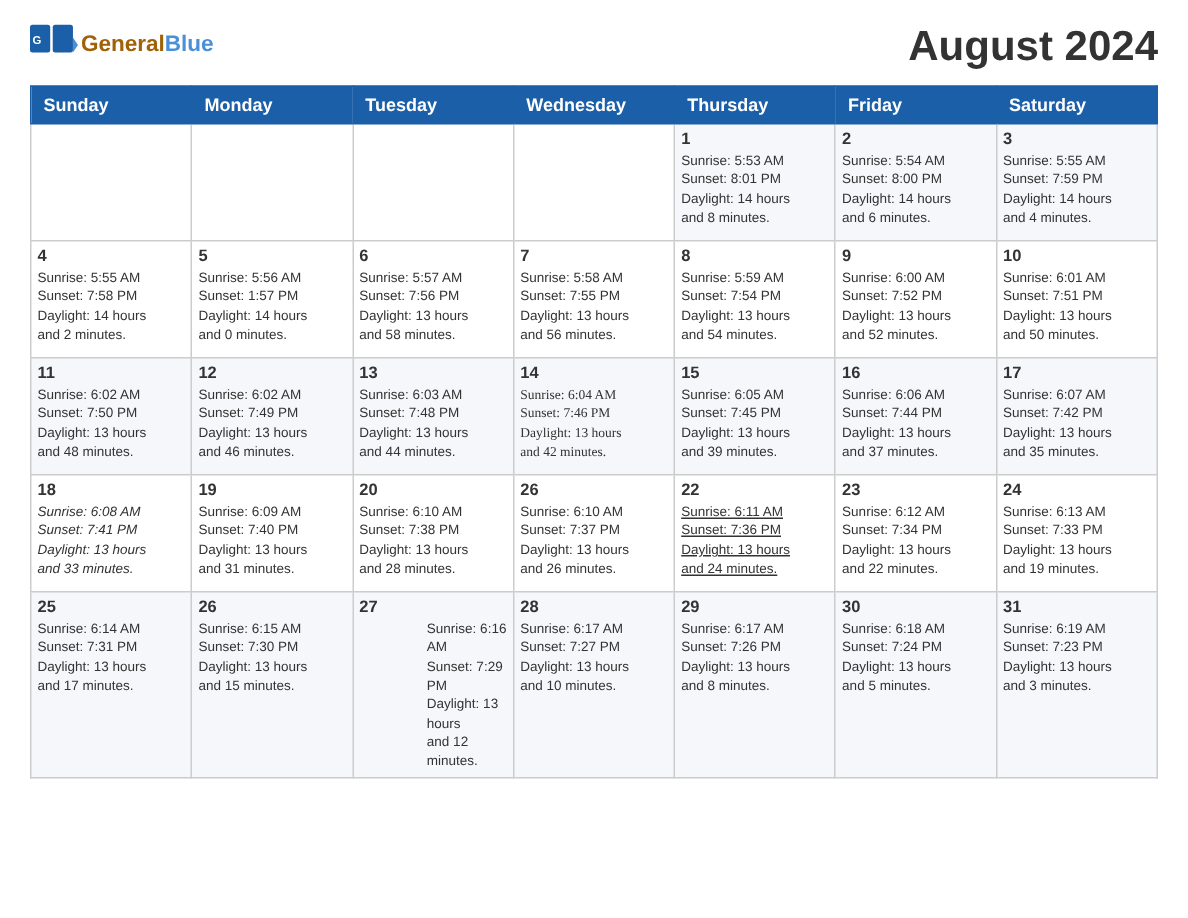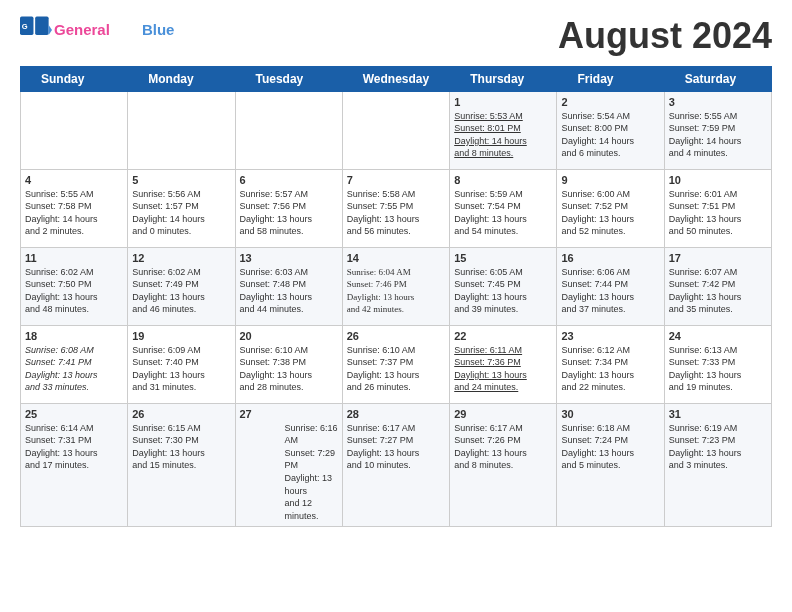--- a/index.html
+++ b/index.html
@@ -26,38 +26,38 @@
     }
     .logo-icon {
       width: 32px;
       height: 28px;
       margin-right: 2px;
     }
     .title-block {
       text-align: right;
     }
     .main-title {
-      font-size: 36px;
+      font-size: 28px;
       font-weight: bold;
       color: #333;
       line-height: 1.1;
     }
     .subtitle {
       font-size: 16px;
       color: #555;
     }
     table {
       width: 100%;
       border-collapse: collapse;
       font-size: 10px;
     }
     thead tr th {
       background-color: #1a5fa8;
       color: #fff;
-      padding: 5px 20px;
+      padding: 5px 8px;
       text-align: left;
       font-size: 12px;
       font-weight: bold;
       border: 1px solid #1a5fa8;
     }
     tbody tr td {
       border: 1px solid #ccc;
       padding: 4px 4px;
       vertical-align: top;
       width: calc(100% / 7);
@@ -90,21 +90,21 @@
   <div class="header">
     <div class="logo">
       <svg class="logo-icon" viewBox="0 0 38 32" xmlns="http://www.w3.org/2000/svg">
         <rect x="0" y="0" width="16" height="22" rx="2" fill="#1a5fa8"></rect>
         <rect x="18" y="0" width="16" height="22" rx="2" fill="#1a5fa8"></rect>
         <polygon points="34,10 38,16 34,22" fill="#4a90d9"></polygon>
         <text x="2" y="15" font-size="9" fill="white" font-weight="bold">G</text>
       </svg>
       <div>
         <div style="font-size:15px;font-weight:bold;color:#333;line-height:1.1;">
-          <span style="color:#ec4899;">General</span><span style="color:#4a90d9;margin-left:32px;">Blue</span>
+          <span style="color:#a16207;">General</span><span style="color:#4a90d9;">Blue</span>
         </div>
       </div>
     </div>
     <div class="title-block">
       <div class="main-title">August 2024</div>
     </div>
   </div>
 
   <table>
     <thead>
@@ -119,21 +119,21 @@
         </tr>
     </thead>
     <tbody id="calendar-body">
     <tr>
           <td class="empty"></td>
           <td class="empty"></td>
           <td class="empty"></td>
           <td class="empty"></td>
           <td>
             <span class="day-num">1</span>
-            <div class="day-info" style="white-space: pre-line; text-decoration: underline;">Sunrise: 5:53 AM
+            <div class="day-info" style="white-space: pre-line;">Sunrise: 5:53 AM
 Sunset: 8:01 PM
 Daylight: 14 hours
 and 8 minutes.</div>
           </td>
           <td>
             <span class="day-num">2</span>
             <div class="day-info" style="white-space: pre-line;">Sunrise: 5:54 AM
 Sunset: 8:00 PM
 Daylight: 14 hours
 and 6 minutes.</div>

